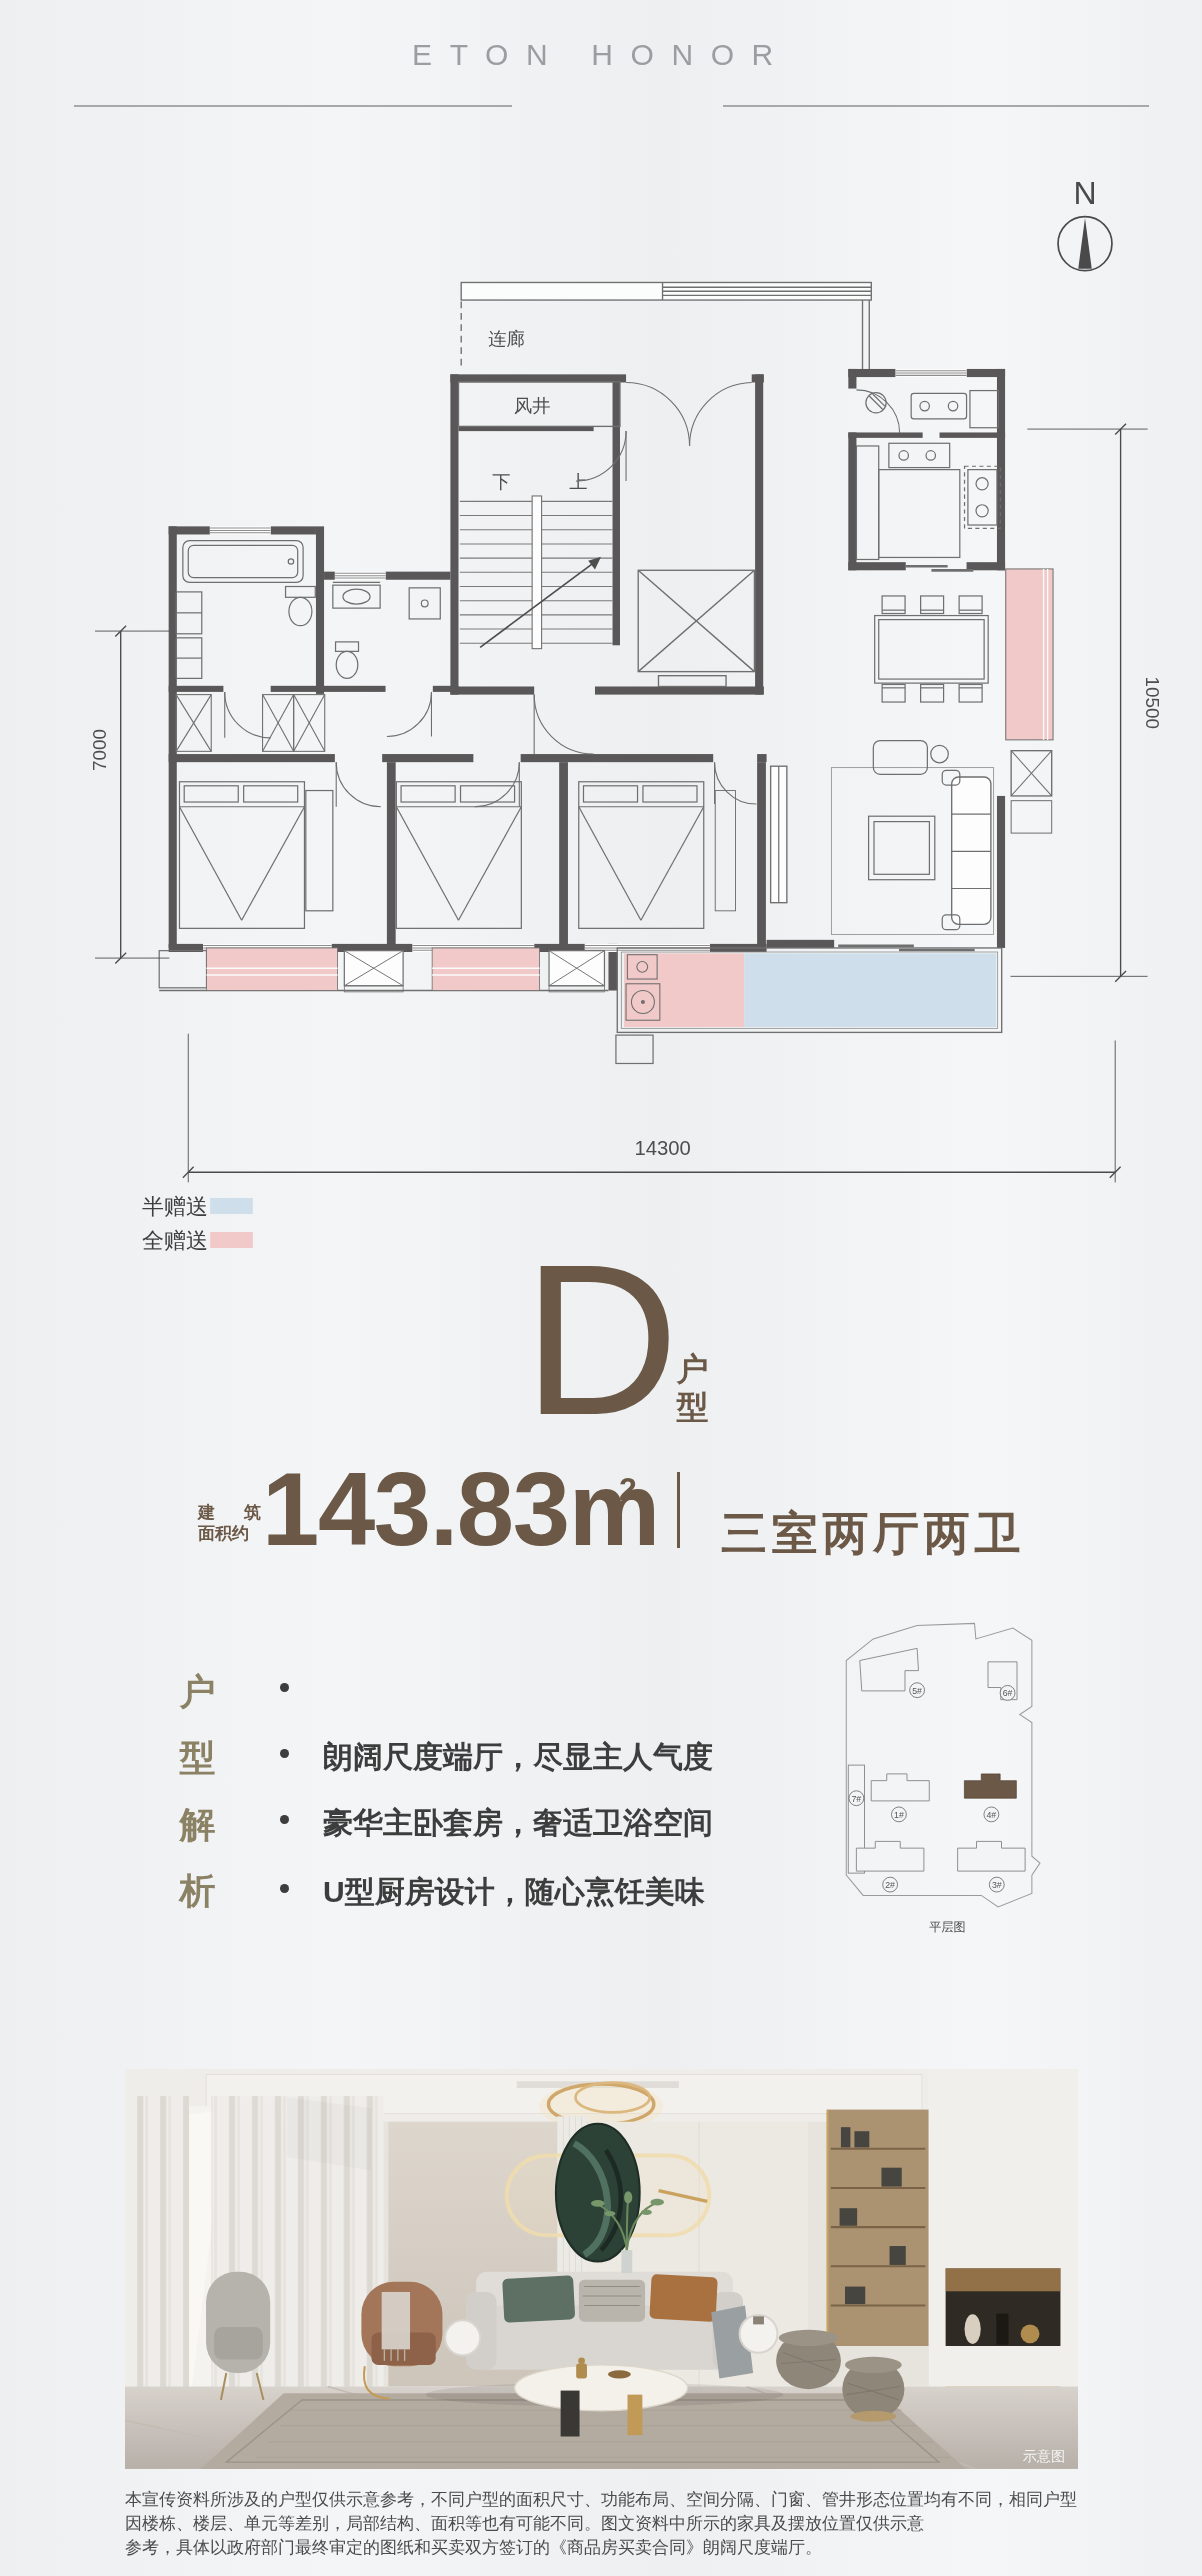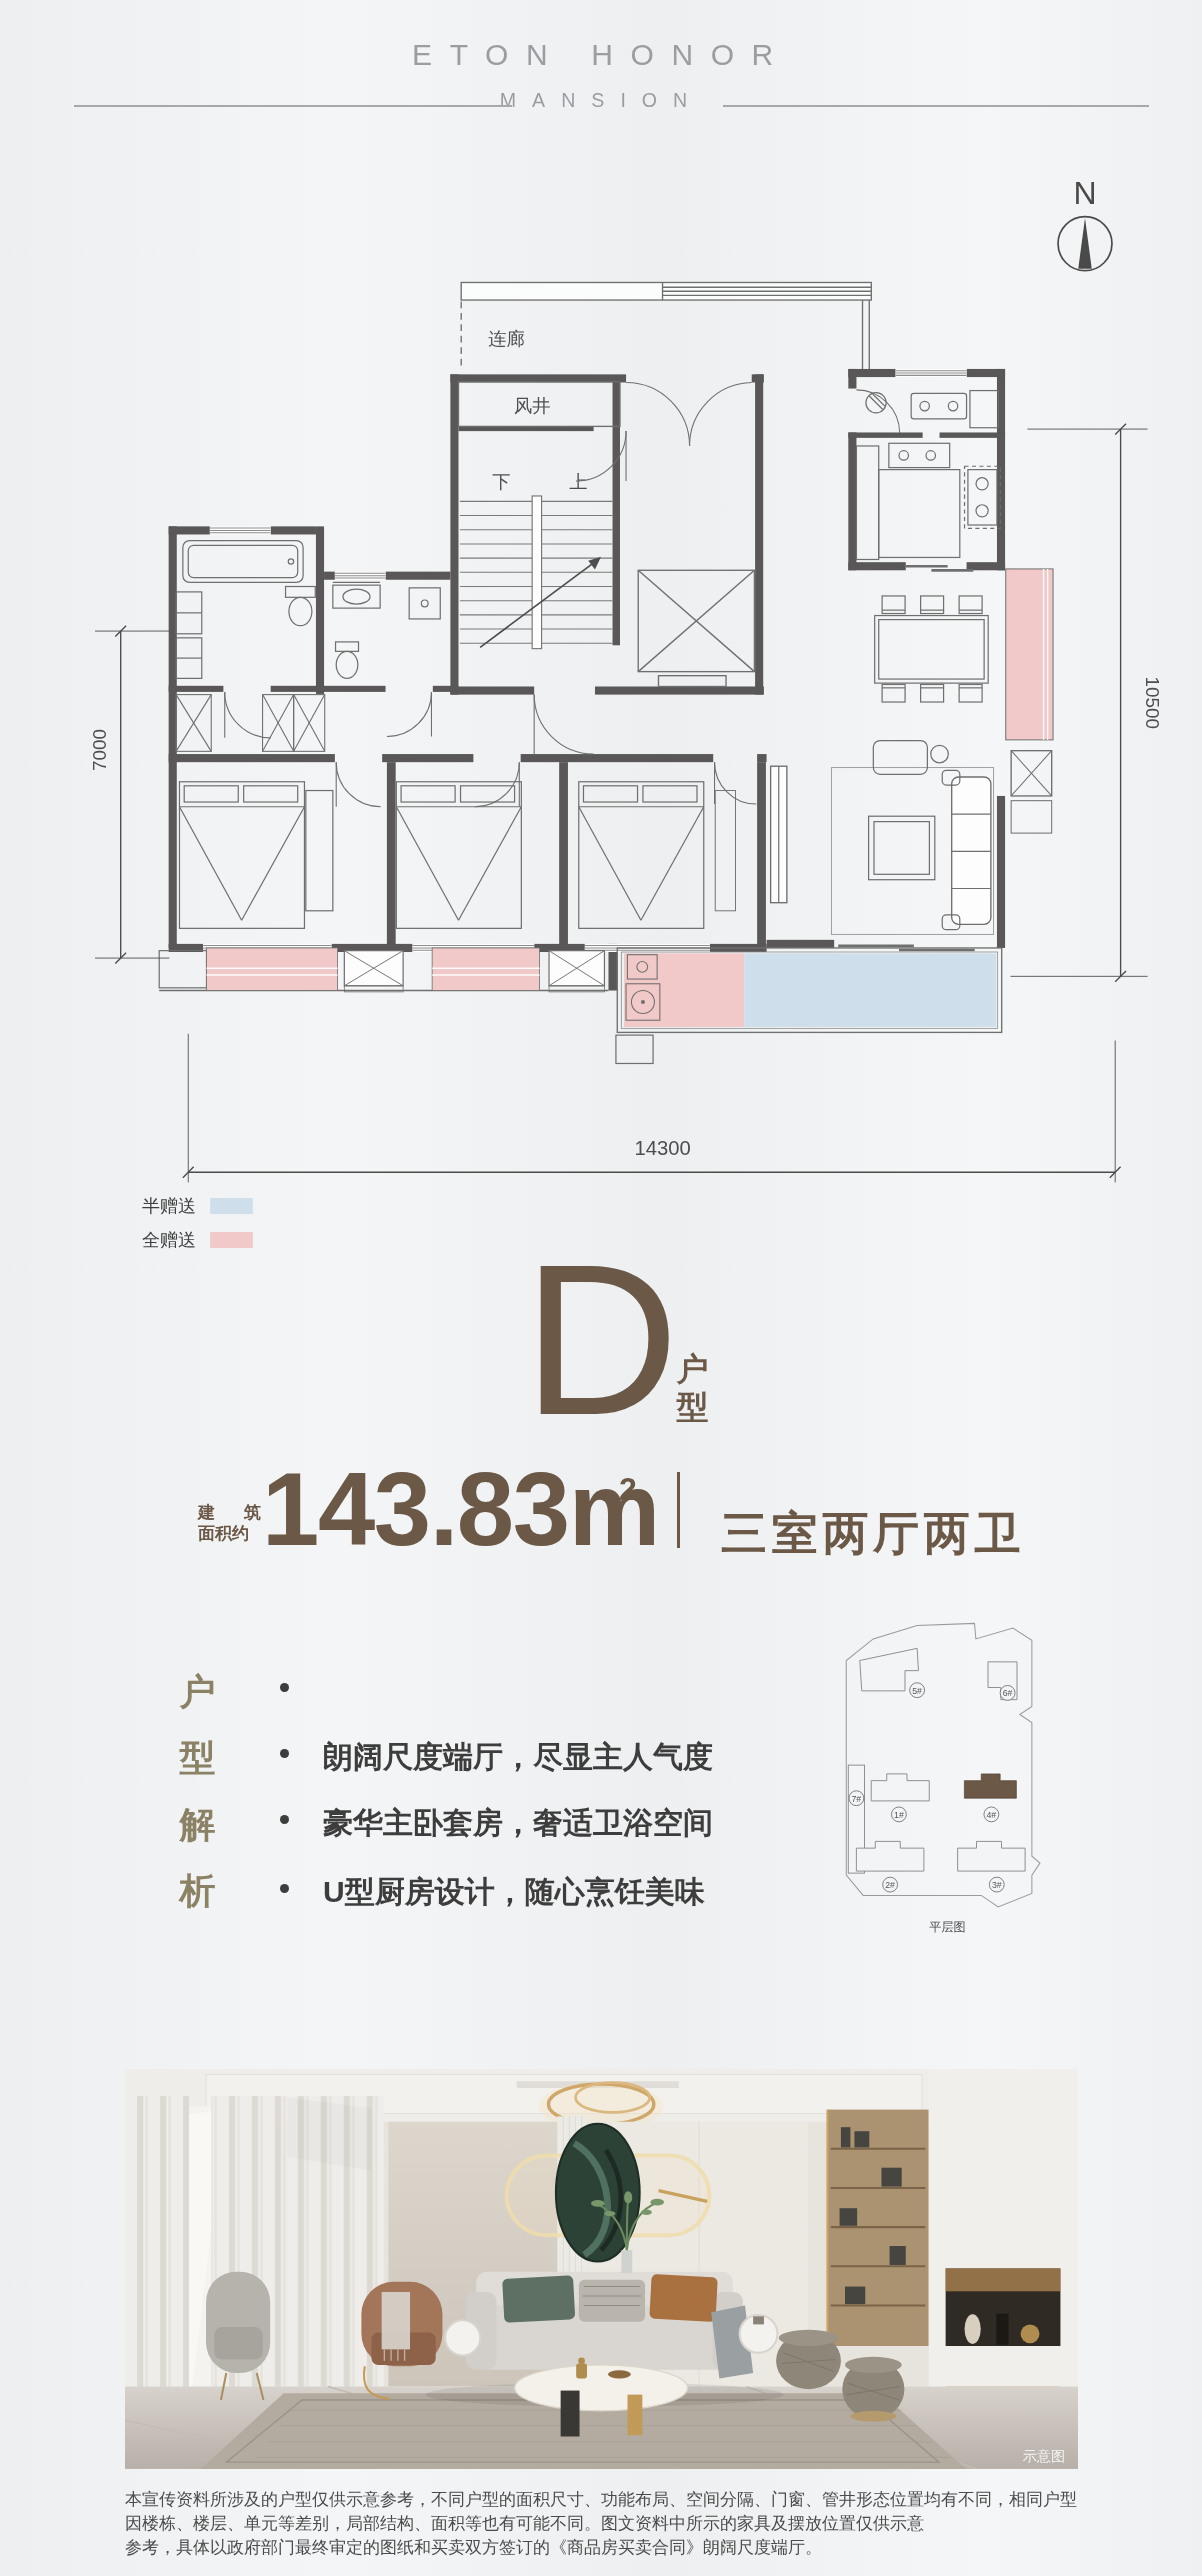--- a/index.html
+++ b/index.html
@@ -34,21 +34,21 @@
   .h-line{height:2px;background:#a6a8aa;top:105px;}
   .h-line.left{left:74px;width:438px;}
   .h-line.right{left:723px;width:426px;}
 
   
   .compass{left:1054px;top:177px;width:62px;text-align:center;color:#4a4a4a;}
   .compass .n{font-size:32px;line-height:1;}
   .compass svg{display:block;margin:5.4px auto 0;}
 
   
-  .legend-row{left:142px;height:23px;color:#3f3f3f;font-size:18px;line-height:23px;white-space:nowrap;}
+  .legend-row{left:142px;height:23px;color:#3f3f3f;font-size:22px;line-height:23px;white-space:nowrap;}
   .legend-row .sw{position:absolute;left:68px;top:3.4px;width:43px;height:16px;}
 
   
   .big-letter{left:523px;top:1231px;font-size:216px;line-height:1;color:#6b5847;font-weight:400;}
   .type-char{left:675px;width:35px;text-align:center;font-size:32px;color:#6b5847;font-weight:700;}
 
   
   .area-prefix{left:198px;top:1502px;width:63px;color:#6b5847;font-weight:700;font-size:17px;line-height:21px;}
   .area-prefix .j{display:flex;justify-content:space-between;}
   .area-num{left:262px;top:1458px;font-size:103px;line-height:1;color:#6b5847;font-weight:700;letter-spacing:-1.4px;white-space:nowrap;}
@@ -76,21 +76,20 @@
 
   
   .plan text{font-family:"Liberation Sans","DejaVu Sans",sans-serif;}
 </style>
 </head>
 <body>
 
 <div class="poster">
 
   <div class="abs brand">ETON HONOR</div>
-  <div class="abs brand-sub">MANSION</div>
   <div class="abs h-line left"></div>
   <div class="abs h-line right"></div>
 
   <div class="abs compass">
     <div class="n">N</div>
     <svg width="58" height="58" viewBox="0 0 86 86">
       <circle cx="43" cy="44" r="40" fill="none" stroke="#4a4a4a" stroke-width="2.5"></circle>
       <polygon points="43,6 53,81 33,81" fill="#4a4a4a"></polygon>
     </svg>
   </div>

